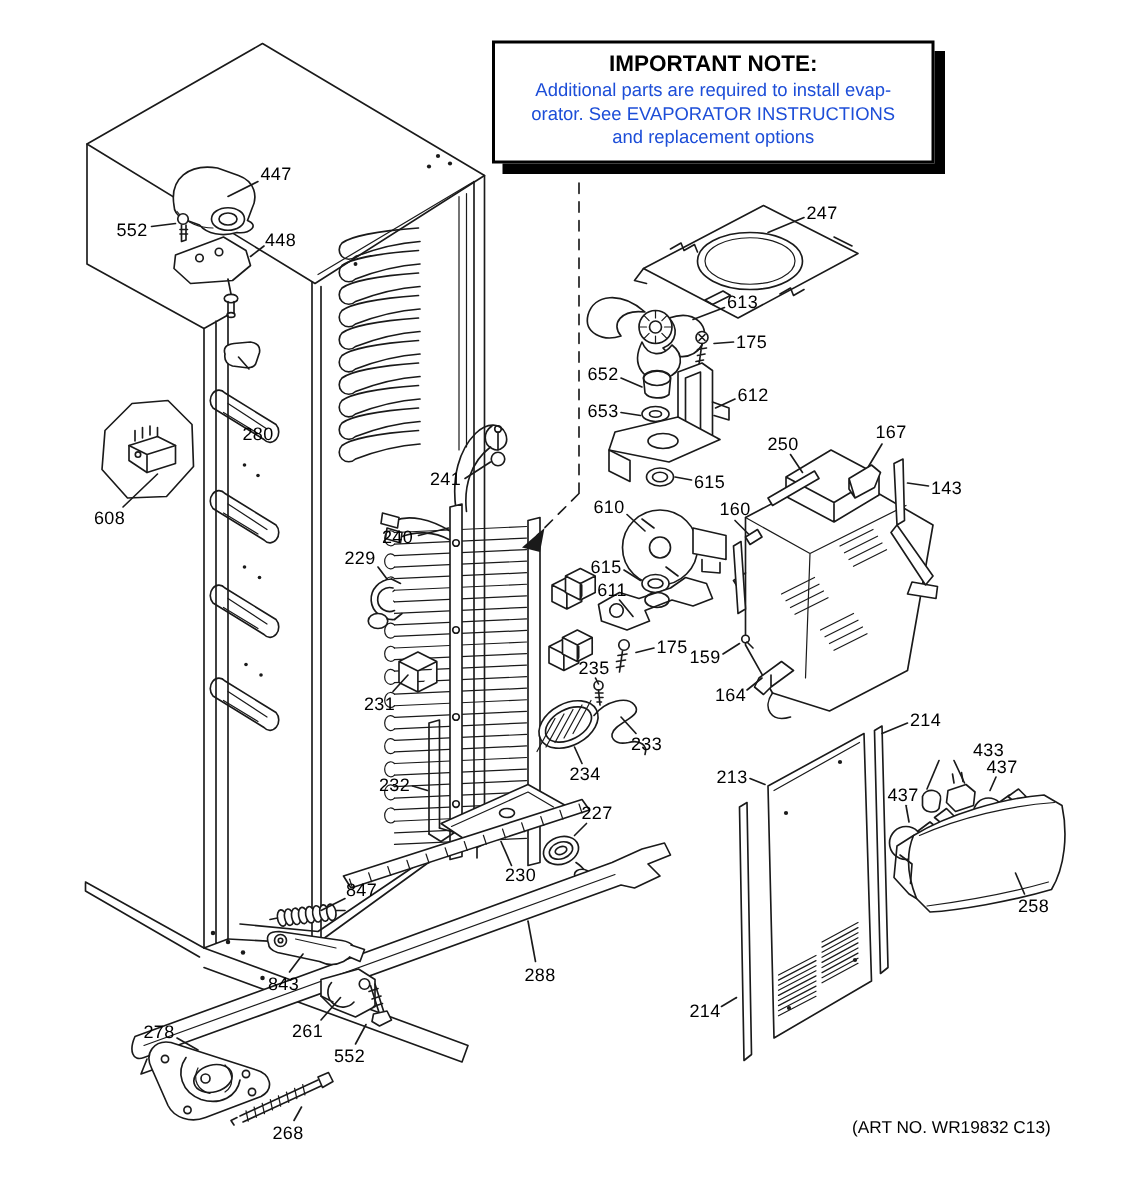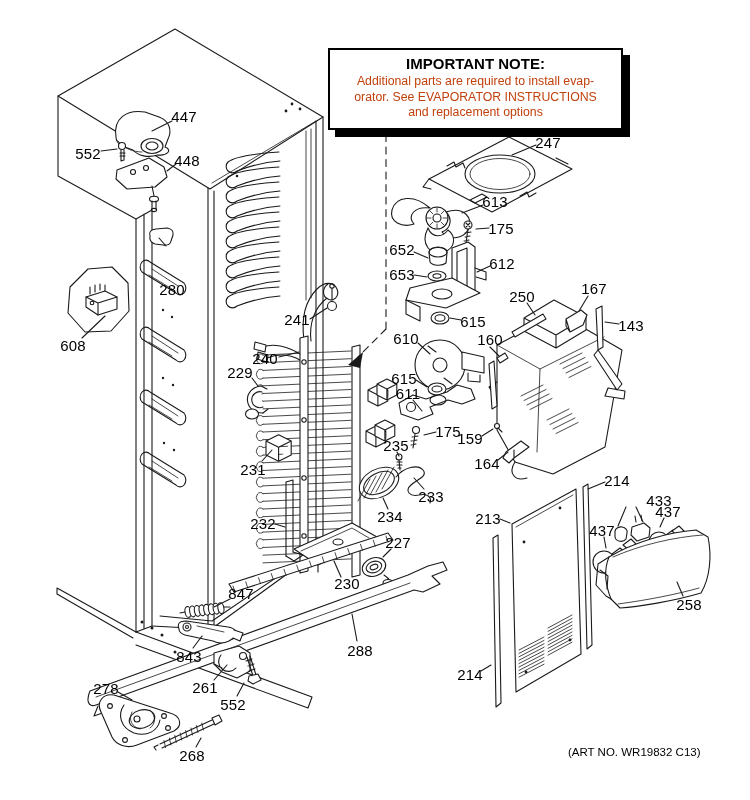--- a/index.html
+++ b/index.html
@@ -4,26 +4,26 @@
 <style>
   html,body{margin:0;padding:0;background:#fff;}
   #stage{position:relative;width:750px;height:800px;background:#fff;overflow:hidden;
          font-family:"Liberation Sans",sans-serif;}
   #art{position:absolute;left:0;top:0;}
   .ln{stroke:#1a1a1a;stroke-width:1.1;fill:none;stroke-linecap:round;stroke-linejoin:round;}
   .thin{stroke-width:0.8;}
   .fw{fill:#ffffff;}
   .fb{fill:#1a1a1a;stroke:none;}
   .dash{stroke-dasharray:7 5.5;}
-  .plabel{position:absolute;transform:translate(-50%,-50%);font-size:15px;color:#000;
+  .plabel{position:absolute;transform:translate(-50%,-50%);font-size:12px;color:#000;
           white-space:nowrap;letter-spacing:0.2px;}
   #note-box{position:absolute;left:328px;top:27px;width:283px;background:#fff;
-            border:2.5px solid #000;box-shadow:7px 7px 0 #000;padding:5px 4px 7px 4px;text-align:center;margin-top:21px;}
+            border:2.5px solid #000;box-shadow:7px 7px 0 #000;padding:5px 4px 7px 4px;text-align:center;}
   #note-title{font-weight:bold;font-size:15px;margin-bottom:2px;}
-  .note-line{font-size:12.3px;line-height:1.28;color:#c2410c;}
+  .note-line{font-size:12.3px;line-height:1.28;color:#1d4ed8;}
   #art-no{position:absolute;left:568px;top:746px;width:175px;font-size:11.5px;color:#000;
           white-space:nowrap;}
 </style>
 </head>
 <body>
 
 <div id="stage">
 
 <svg id="art" width="750" height="800" viewBox="0 0 750 800">
 

